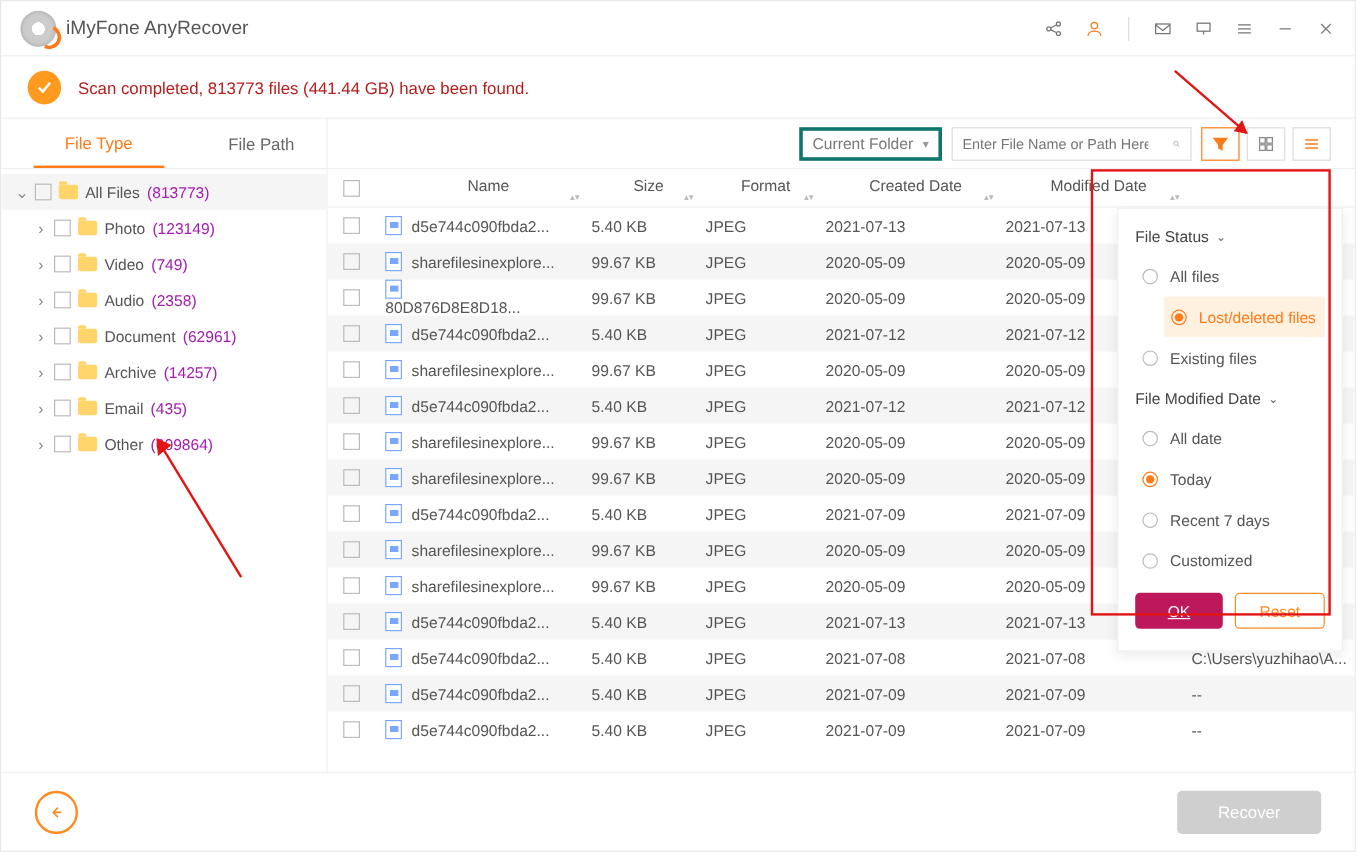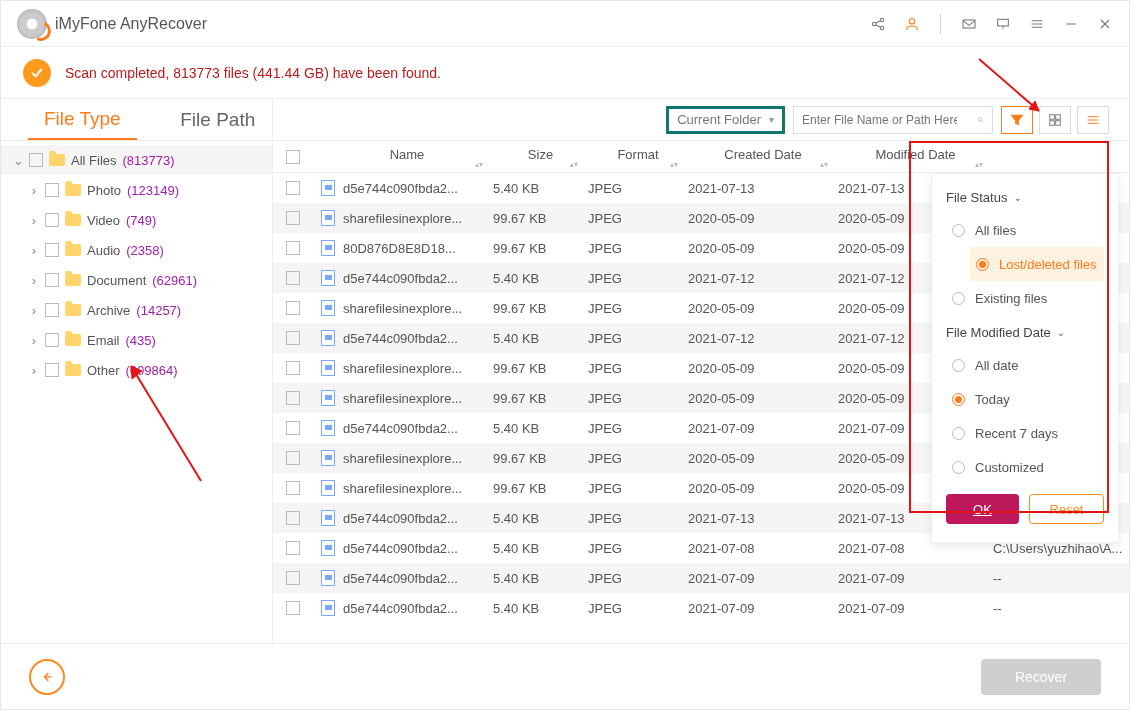--- a/index.html
+++ b/index.html
@@ -57,21 +57,21 @@
   .check-badge svg{width:16px;height:16px;stroke:#fff;fill:none;stroke-width:3;}
   .status-text{font-size:14px;color:#b91c1c;}
   
   .toolbar {
     height: 42px; display:flex; align-items:stretch;
     border-bottom:1px solid #eee;
   }
   .tabs { display:flex; width:272px; border-right:1px solid #eee;}
   .tab {
     flex:1; display:flex; align-items:center; justify-content:center;
-    font-size:19px; cursor:pointer; color:#666;margin-left:27px;
+    font-size:14px; cursor:pointer; color:#666;margin-left:27px;
   }
   .tab.active { color:#ff7a18; border-bottom:2px solid #ff7a18;}
   .toolbar-spacer{flex:1;}
   .scope-dd {
     align-self:center; height:28px; border:3px solid #0f766e;
     display:flex; align-items:center; padding:0 8px; gap:8px;
     color:#777; font-size:13px; margin-right:8px; cursor:pointer;
   }
   .search {
     align-self:center; height:28px; width:200px; border:1px solid #ddd;
@@ -430,21 +430,21 @@
           <div class="col-size">99.67 KB</div>
           <div class="col-format">JPEG</div>
           <div class="col-created">2020-05-09</div>
           <div class="col-modified">2020-05-09</div>
           <div class="col-path"></div>
         </div>
         <div class="row">
           <div class="col-check">
             <span class="chk"></span>
           </div>
-          <div class="col-name" style="display:flex;align-items:flex-end;">
+          <div class="col-name" style="display:flex;align-items:flex-start;flex-direction:column;">
             <span class="file-ico"></span>
             <span>80D876D8E8D18...</span>
           </div>
           <div class="col-size">99.67 KB</div>
           <div class="col-format">JPEG</div>
           <div class="col-created">2020-05-09</div>
           <div class="col-modified">2020-05-09</div>
           <div class="col-path"></div>
         </div>
         <div class="row">

